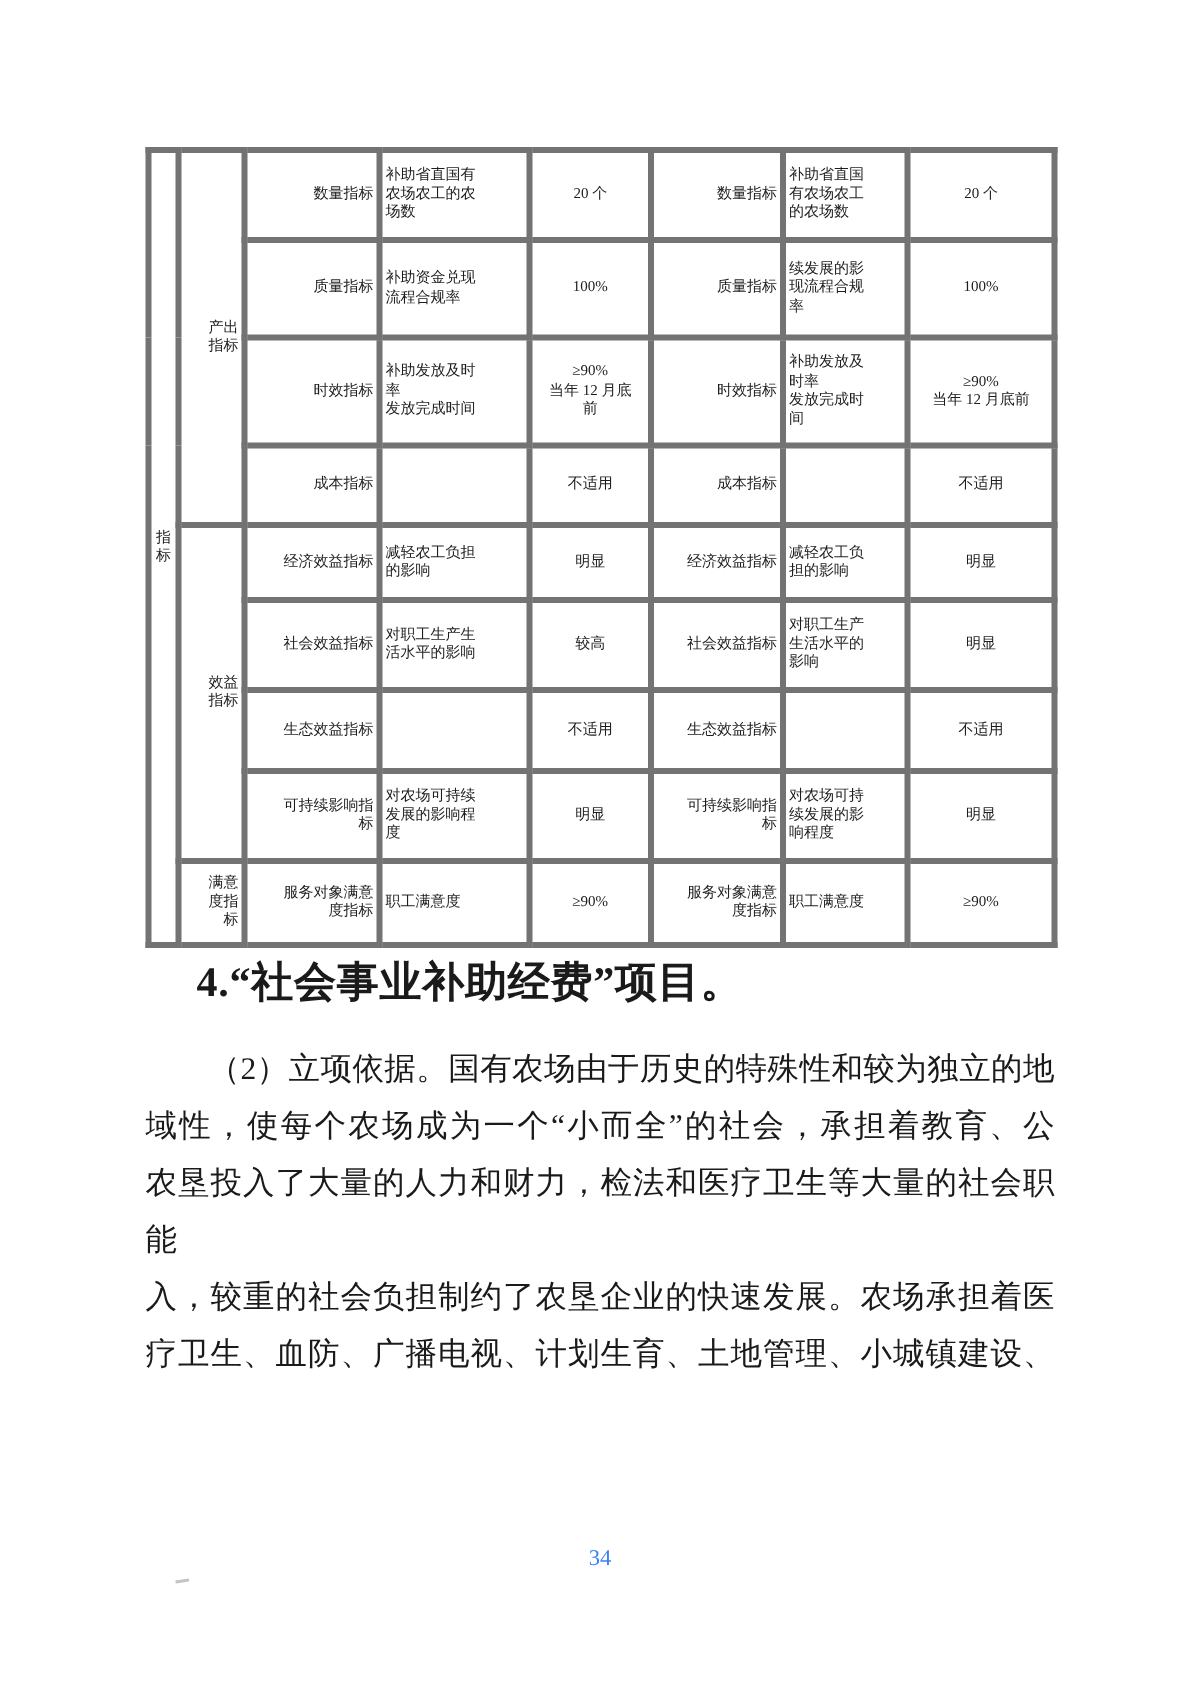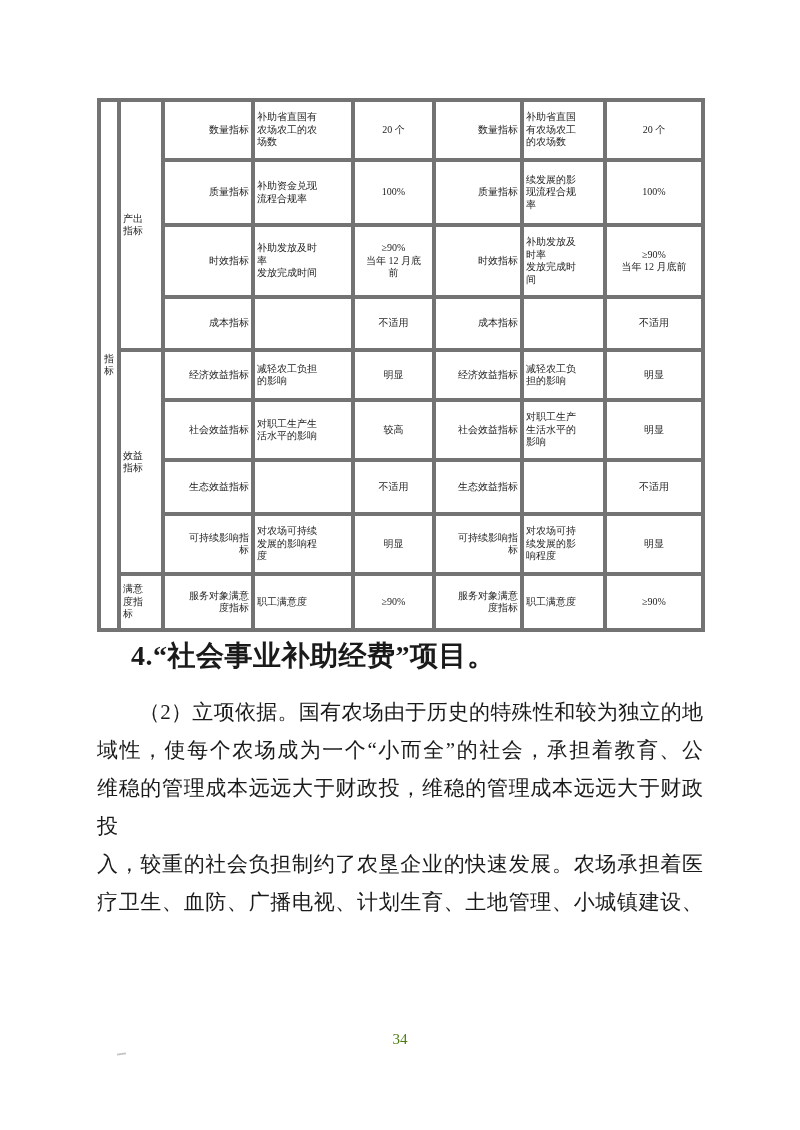--- a/index.html
+++ b/index.html
@@ -34,21 +34,21 @@
     overflow: hidden;
   }
   td.stub {
     vertical-align: top;
     text-align: center;
     padding-top: 3px;
     white-space: pre-line;
     font-size: 15px;
     line-height: 1.45;
   }
-  td.group { text-align: left; white-space: pre-line; line-height: 1.2; padding: 0 1px; }
+  td.group { text-align: right; white-space: pre-line; line-height: 1.2; padding: 0 1px; }
   td.name  { text-align: right; white-space: pre-line; padding: 0 1px; }
   td.desc  { text-align: left;  white-space: pre-line; padding: 0 2px 0 3px; }
   td.val   { text-align: center; white-space: pre-line; padding: 0 1px; }
   td.val-sm { font-size: 12.5px; }
   tr.r1 td { height: 60px; }
   tr.r2 td { height: 65px; }
   tr.r3 td { height: 72px; }
   tr.r4 td { height: 53px; }
   tr.r5 td { height: 50px; }
   tr.r6 td { height: 60px; }
@@ -81,21 +81,21 @@
   .tline.short { text-align-last: left; }
   .para2 { margin-top: 18px; }
 
   .pagenum {
     position: absolute;
     top: 1031px;
     left: 0;
     width: 800px;
     text-align: center;
     font-size: 15px;
-    color: #4d7c0f;
+    color: #3b82f6;
   }
   .speck {
     position: absolute;
     left: 117px;
     top: 1053px;
     width: 9px;
     height: 2px;
     background: #c4c4c4;
     transform: rotate(-8deg);
   }
@@ -227,21 +227,21 @@
         <td class="val">≥90%</td>
       </tr>
     </tbody>
   </table>
 
   <div class="bodytext">
     <div class="heading">4.“社会事业补助经费”项目。</div>
     <div class="para2">
       <div class="tline first">（2）立项依据。国有农场由于历史的特殊性和较为独立的地</div>
       <div class="tline">域性，使每个农场成为一个“小而全”的社会，承担着教育、公</div>
-      <div class="tline">维稳的管理成本远远大于财政投，维稳的管理成本远远大于财政投</div>
+      <div class="tline">农垦投入了大量的人力和财力，检法和医疗卫生等大量的社会职能</div>
       <div class="tline">入，较重的社会负担制约了农垦企业的快速发展。农场承担着医</div>
       <div class="tline">疗卫生、血防、广播电视、计划生育、土地管理、小城镇建设、</div>
     </div>
   </div>
 
   <div class="pagenum">34</div>
   <div class="speck"></div>
 
 </div>
 

